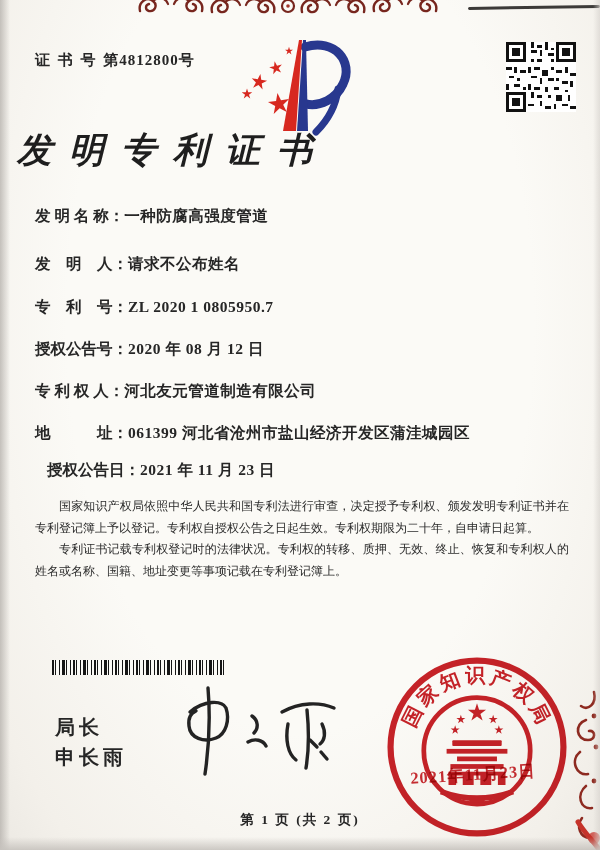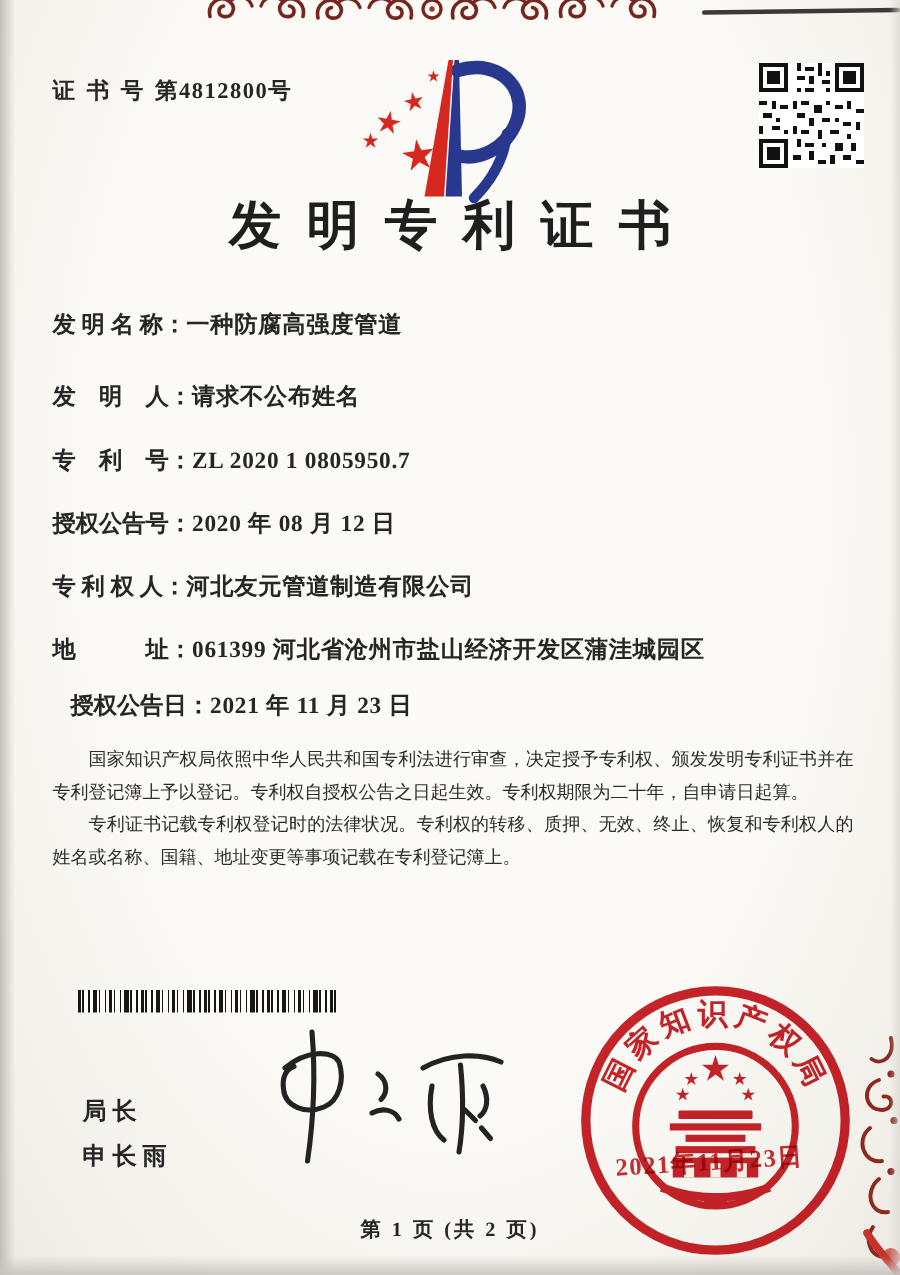--- a/index.html
+++ b/index.html
@@ -10,36 +10,36 @@
 
   
   .edge-left{left:0;top:0;bottom:0;width:10px;background:linear-gradient(90deg,#b7b3ae,rgba(255,255,255,0));opacity:.8;}
   .edge-bottom{left:0;right:0;bottom:0;height:13px;background:linear-gradient(0deg,#c7c3be,rgba(255,255,255,0));opacity:.9;}
   .edge-right{right:0;top:0;bottom:0;width:7px;background:linear-gradient(270deg,#d8d4cf,rgba(255,255,255,0));opacity:.7;}
   .page-fold-line{left:468px;top:6px;width:132px;height:3px;background:#3c3a38;transform:rotate(-.8deg);border-radius:2px;}
 
   .cert-no{left:35px;top:35px;font-size:15px;font-weight:600;letter-spacing:2px;margin-top:16px;}
   .cert-no .num{letter-spacing:1px;}
 
-  .title{left:0;right:0;top:127px;text-align:center;font-size:35px;font-weight:700;
-         letter-spacing:17px;text-indent:17px;color:#1e1e1e;}
+  .title{left:0;right:0;top:127px;font-size:35px;font-weight:700;
+         letter-spacing:17px;text-indent:17px;color:#1e1e1e;font-style:italic;}
 
   .field-row{left:35px;font-size:15.5px;font-weight:600;white-space:nowrap;}
   .field-row .lab{display:inline-block;}
   .field-row .val{letter-spacing:.5px;}
   .col2{left:368px;}
 
   .paras{left:35px;top:496px;width:534px;font-size:12px;line-height:21.5px;
          text-align:justify;font-weight:500;color:#2b2b2b;}
   .paras p{margin:0;text-indent:2em;}
 
   .barcode{left:52px;top:660px;width:174px;height:15px;
      background:repeating-linear-gradient(90deg,#161616 0 2px,#fbfaf6 2px 3px,#161616 3px 4px,#fbfaf6 4px 7px,#161616 7px 8px,#fbfaf6 8px 10px,#161616 10px 13px,#fbfaf6 13px 14px,#161616 14px 15px,#fbfaf6 15px 18px,#161616 18px 19px,#fbfaf6 19px 21px);}
 
-  .officer{left:55px;top:712px;font-size:16px;font-weight:600;letter-spacing:4px;line-height:30px;margin-top:15px;}
+  .officer{left:55px;top:712px;font-size:20px;font-weight:600;letter-spacing:4px;line-height:30px;}
 
   .seal-wrap{left:382px;top:652px;width:190px;height:190px;mix-blend-mode:multiply;opacity:.95;}
   .seal-date{left:384px;top:764px;width:178px;text-align:center;color:#c5171d;
              font-size:16.5px;font-weight:700;letter-spacing:1px;transform:rotate(-3.5deg);
              mix-blend-mode:multiply;opacity:.9;white-space:nowrap;}
 
   .footer{left:0;right:0;top:811px;text-align:center;font-size:13.5px;letter-spacing:2px;font-weight:600;}
 
   svg{display:block;}
 </style>

